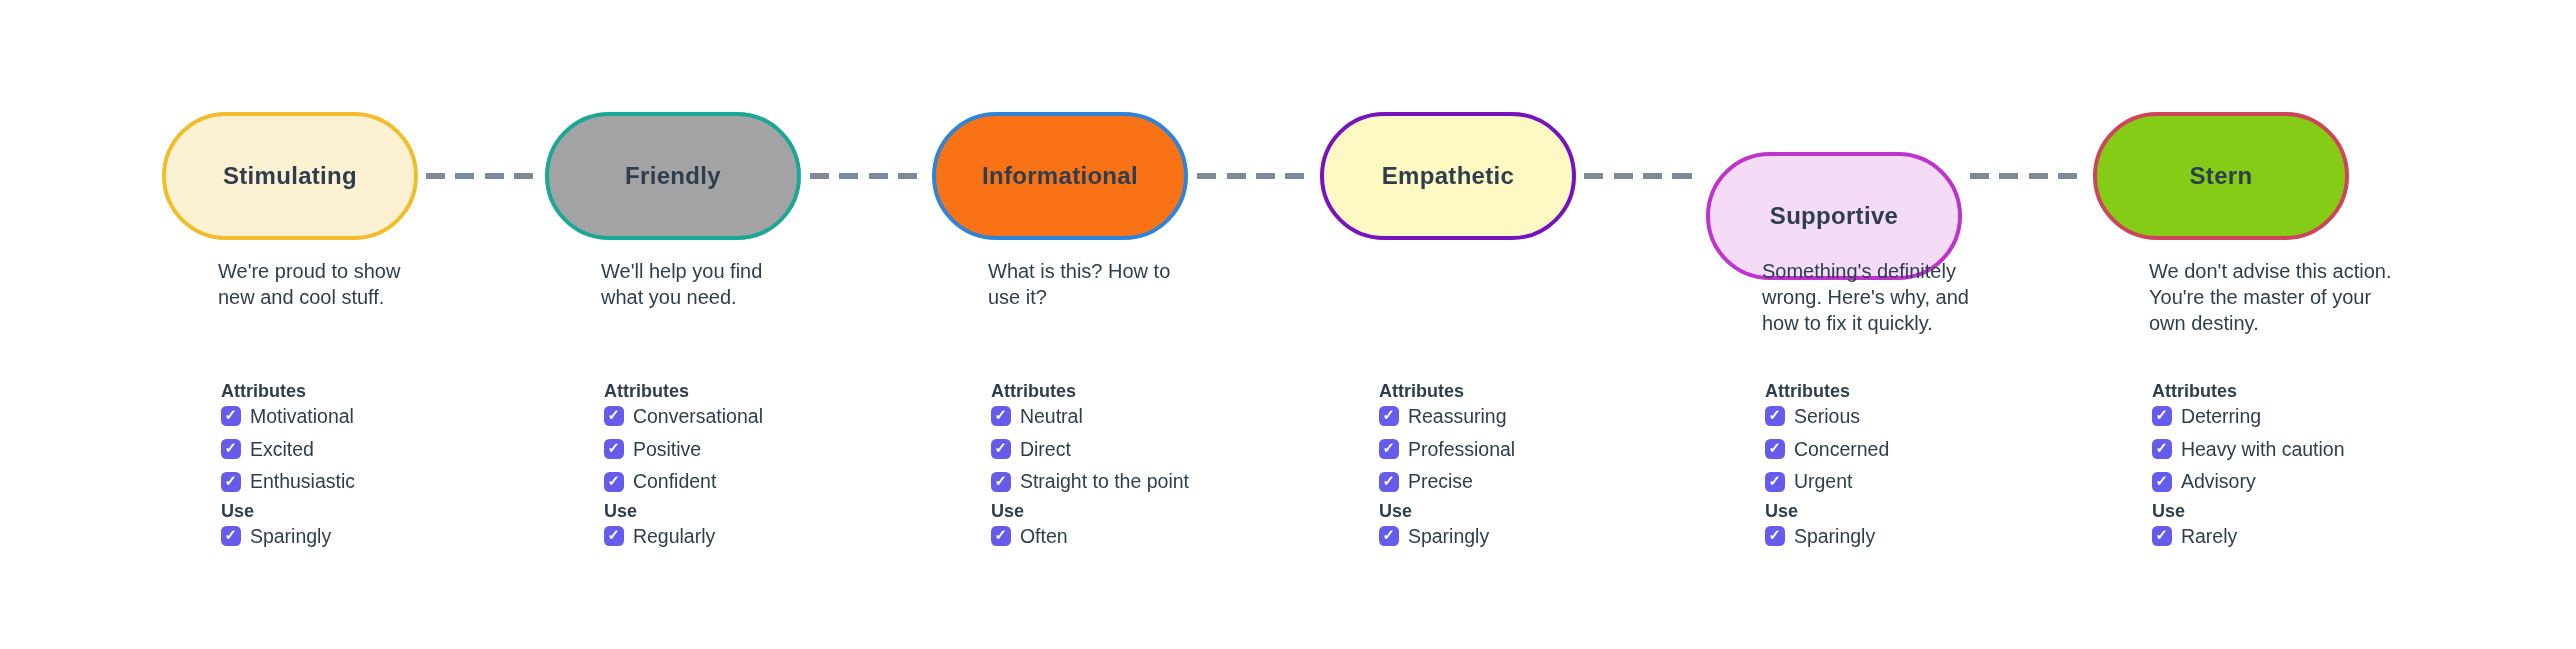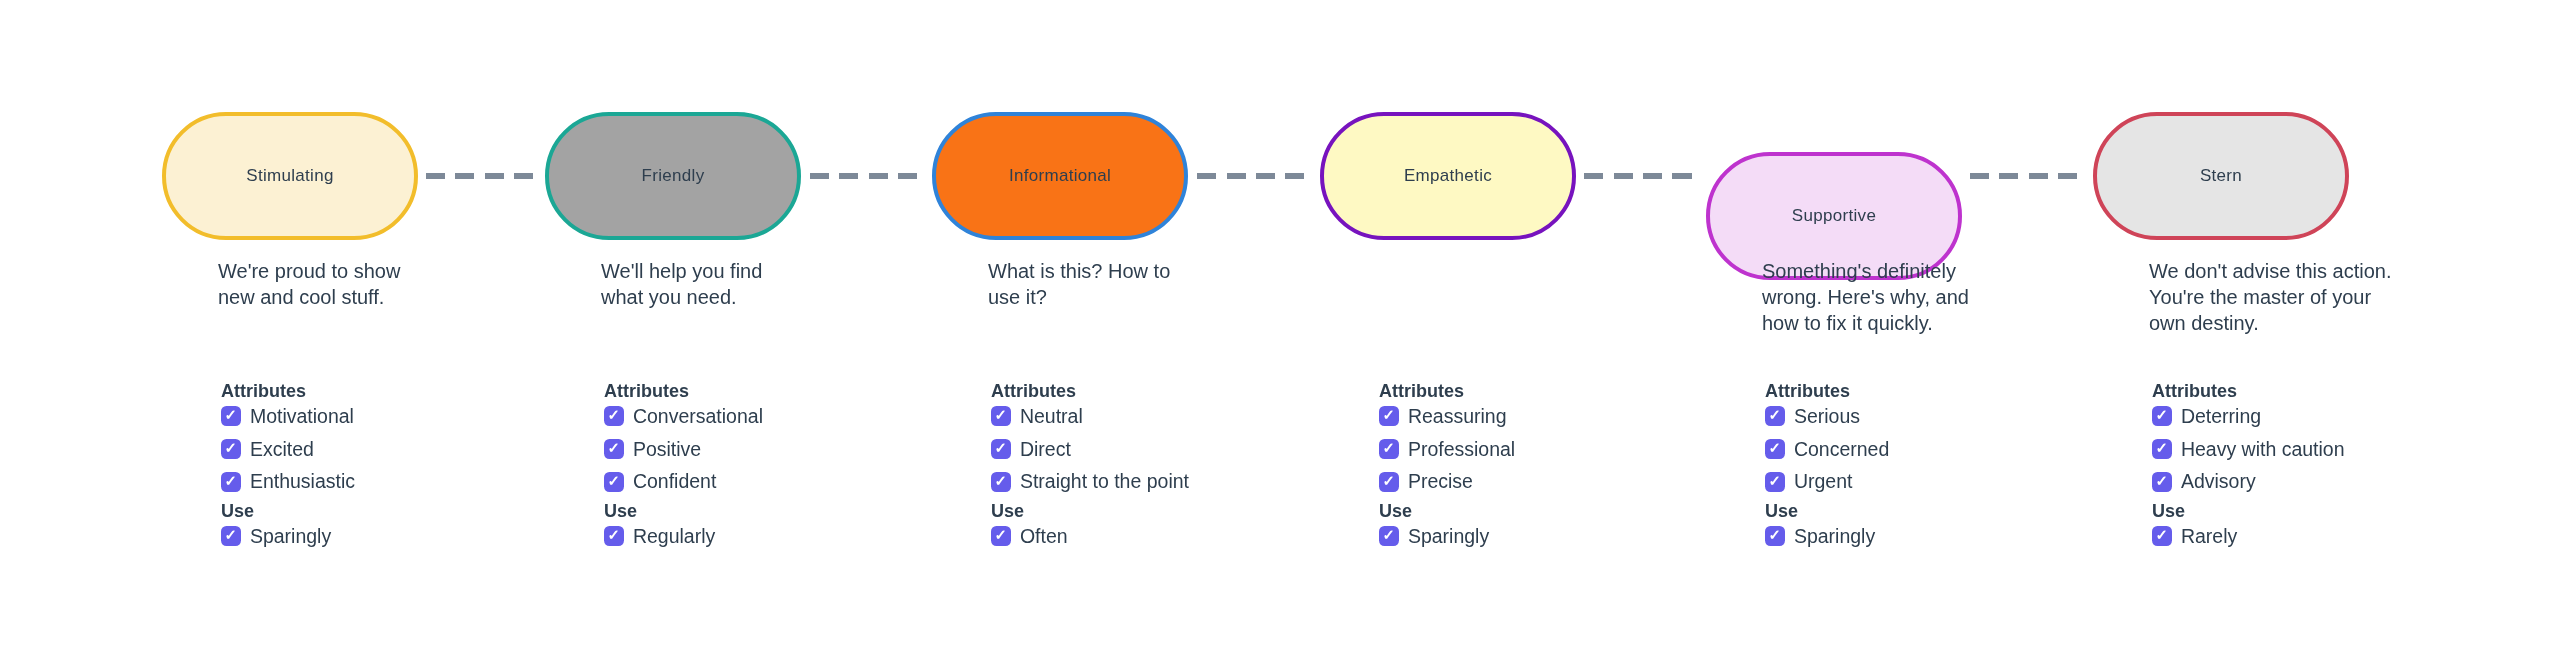--- a/index.html
+++ b/index.html
@@ -14,21 +14,21 @@
     overflow:hidden;
   }
   .column { position:absolute; top:0; width:335px; height:649px; }
   .pill {
     position:absolute; top:112px; left:0;
     width:256px; height:128px;
     border-radius:64px;
     border:4.7px solid #999;
     display:flex; align-items:center; justify-content:center;
   }
-  .pill-label { font-size:17px; font-weight:400; letter-spacing:0.3px; }
+  .pill-label { font-size:24px; font-weight:700; letter-spacing:0.3px; }
   .desc {
     position:absolute; top:258px; left:56px; width:309px;
     font-size:20px; line-height:26px; white-space:pre-line;
   }
   .section { position:absolute; left:59px; }
   .section.attrs { top:382px; }
   .section.use  { top:502px; }
   .section-header { font-size:18px; font-weight:bold; line-height:19px; }
   .check-row { display:flex; align-items:center; height:19.5px; }
   .section-header + .check-row { margin-top:5.4px; }
@@ -243,21 +243,21 @@
       <div class="check-row">
         <span class="checkbox">
             <span class="checkmark">✓</span>
           </span>
         <span class="check-label">Sparingly</span>
       </div>
     </div>
   </div>
 
   <div class="column" style="left:2093px;">
-    <div class="pill" style="border-color: rgb(207, 68, 88); background-color: #e5e5e5;">
+    <div class="pill" style="border-color: rgb(207, 68, 88); background-color: #84cc16;">
       <span class="pill-label">Stern</span>
     </div>
     <div class="desc">We don't advise this action.
 You're the master of your
 own destiny.</div>
     <div class="section attrs">
       <div class="section-header">Attributes</div>
       <div class="check-row">
         <span class="checkbox">
             <span class="checkmark">✓</span>

